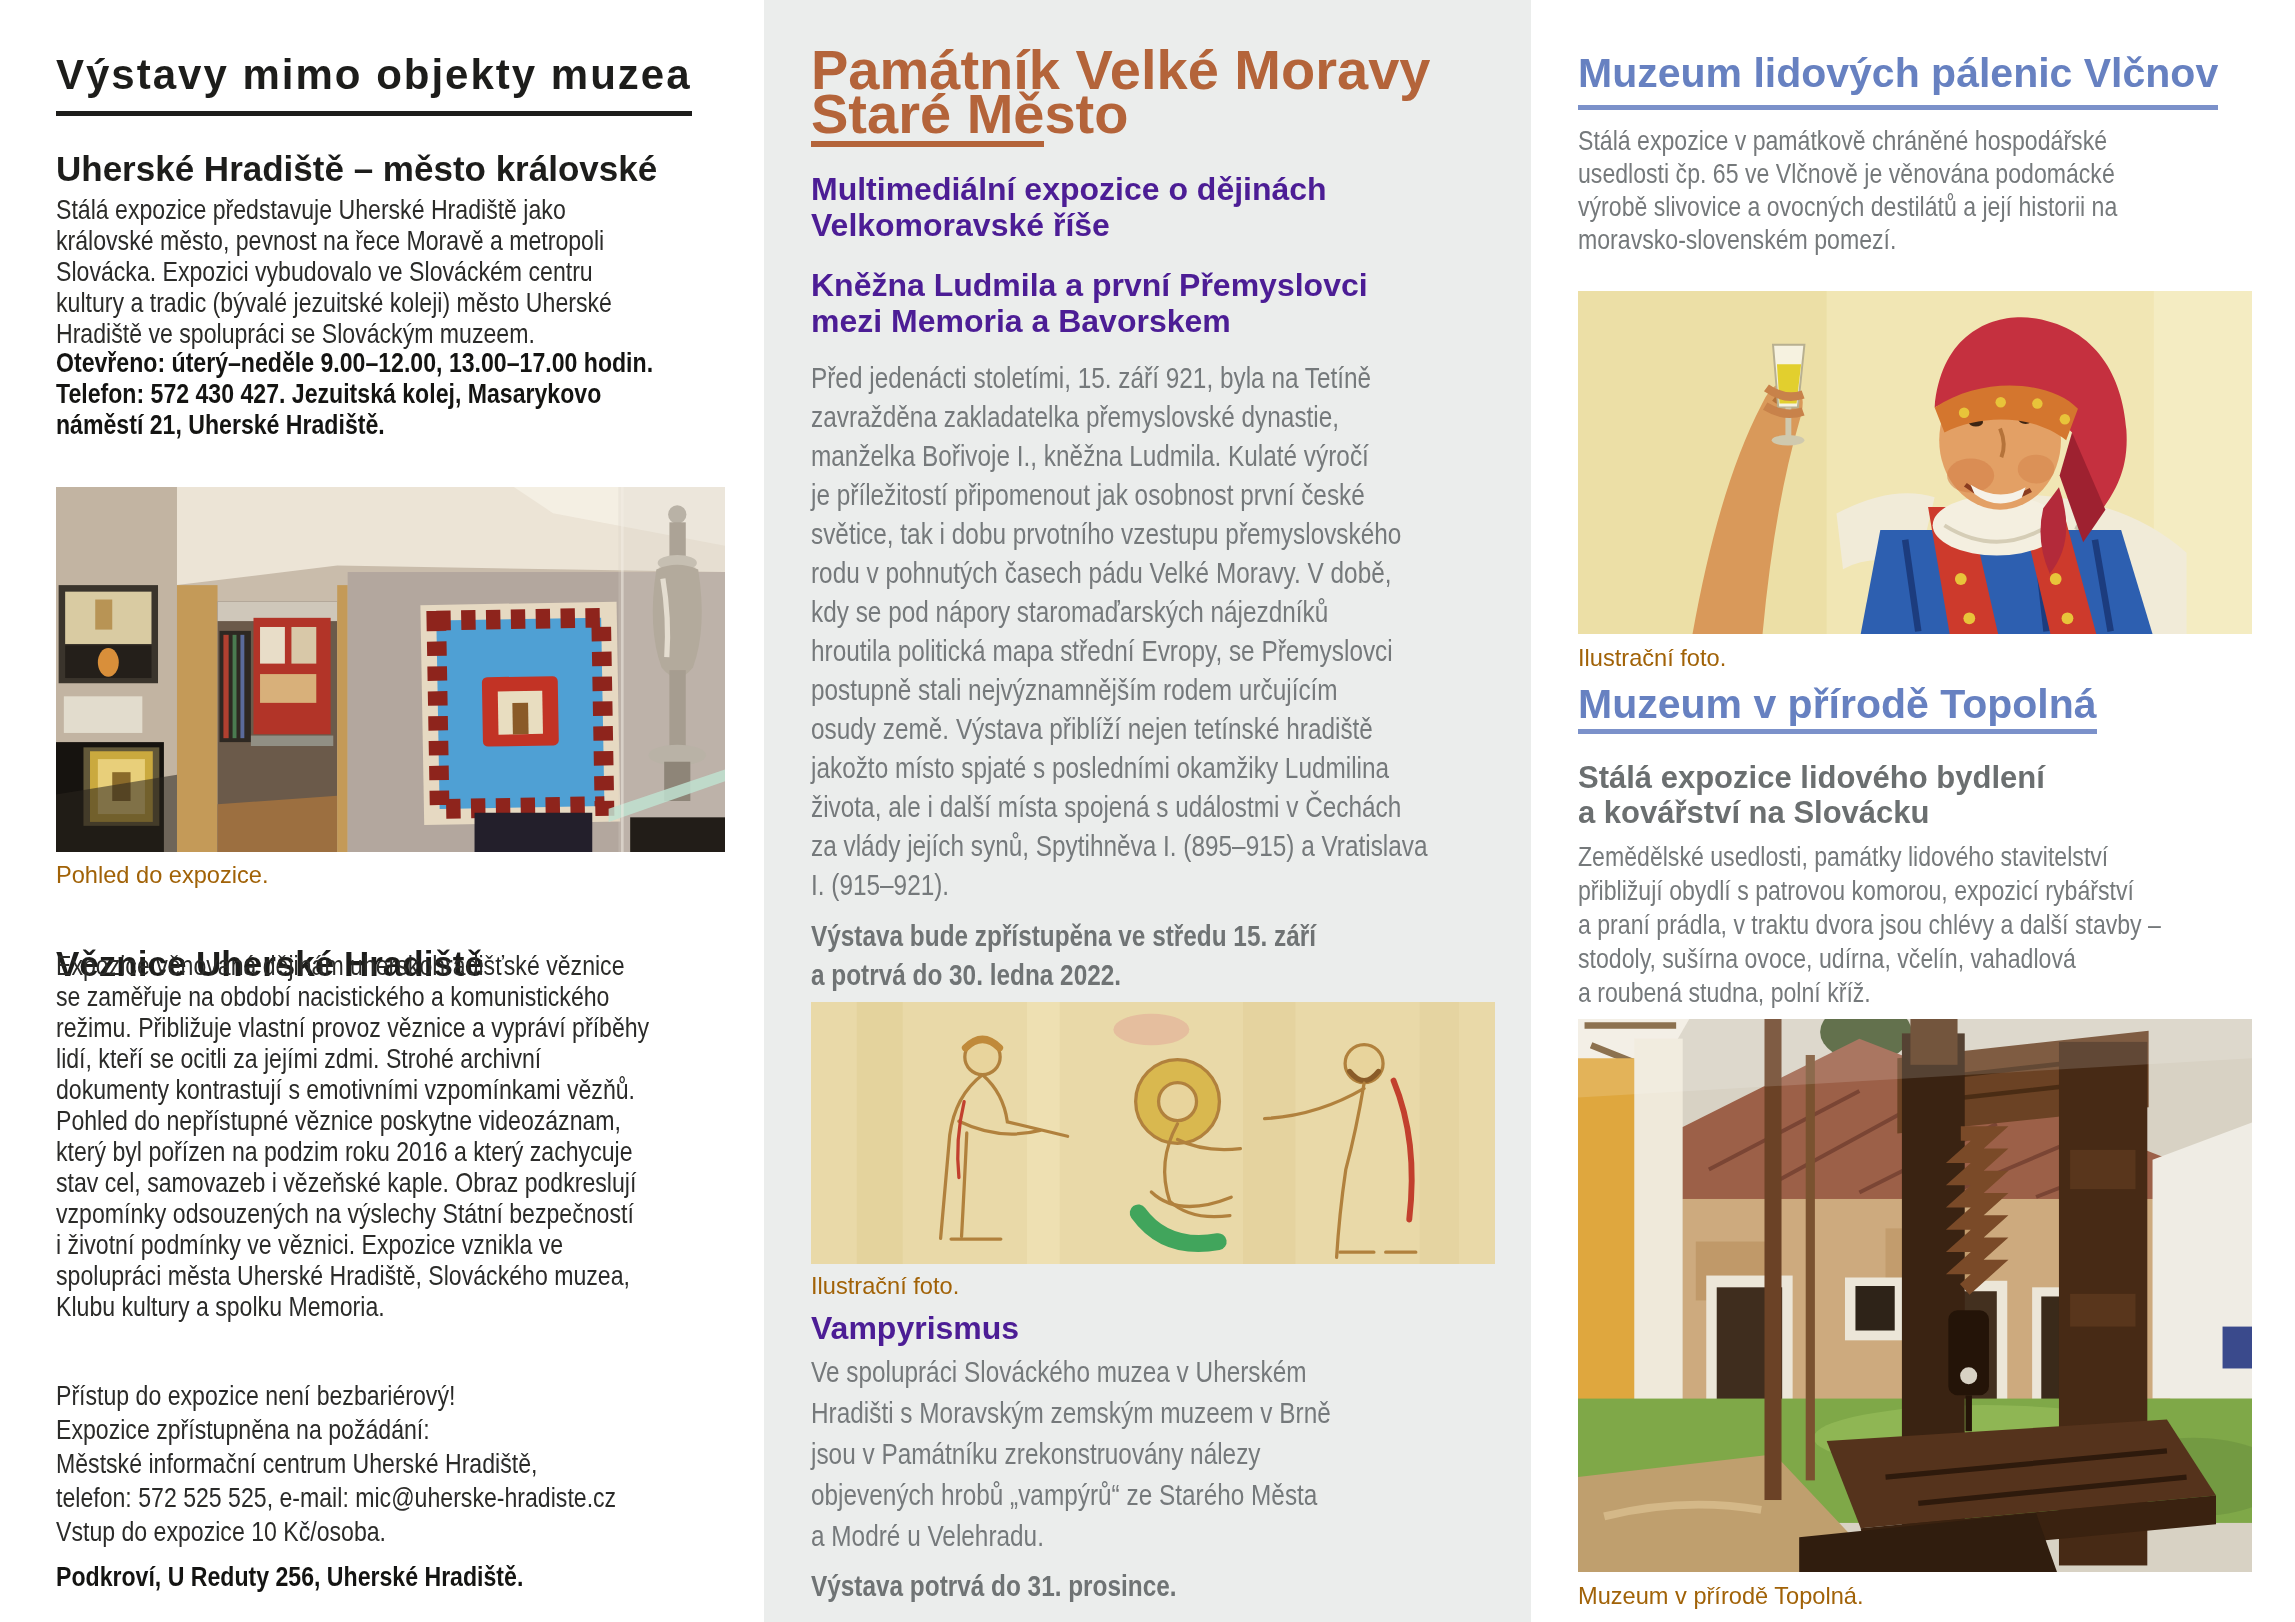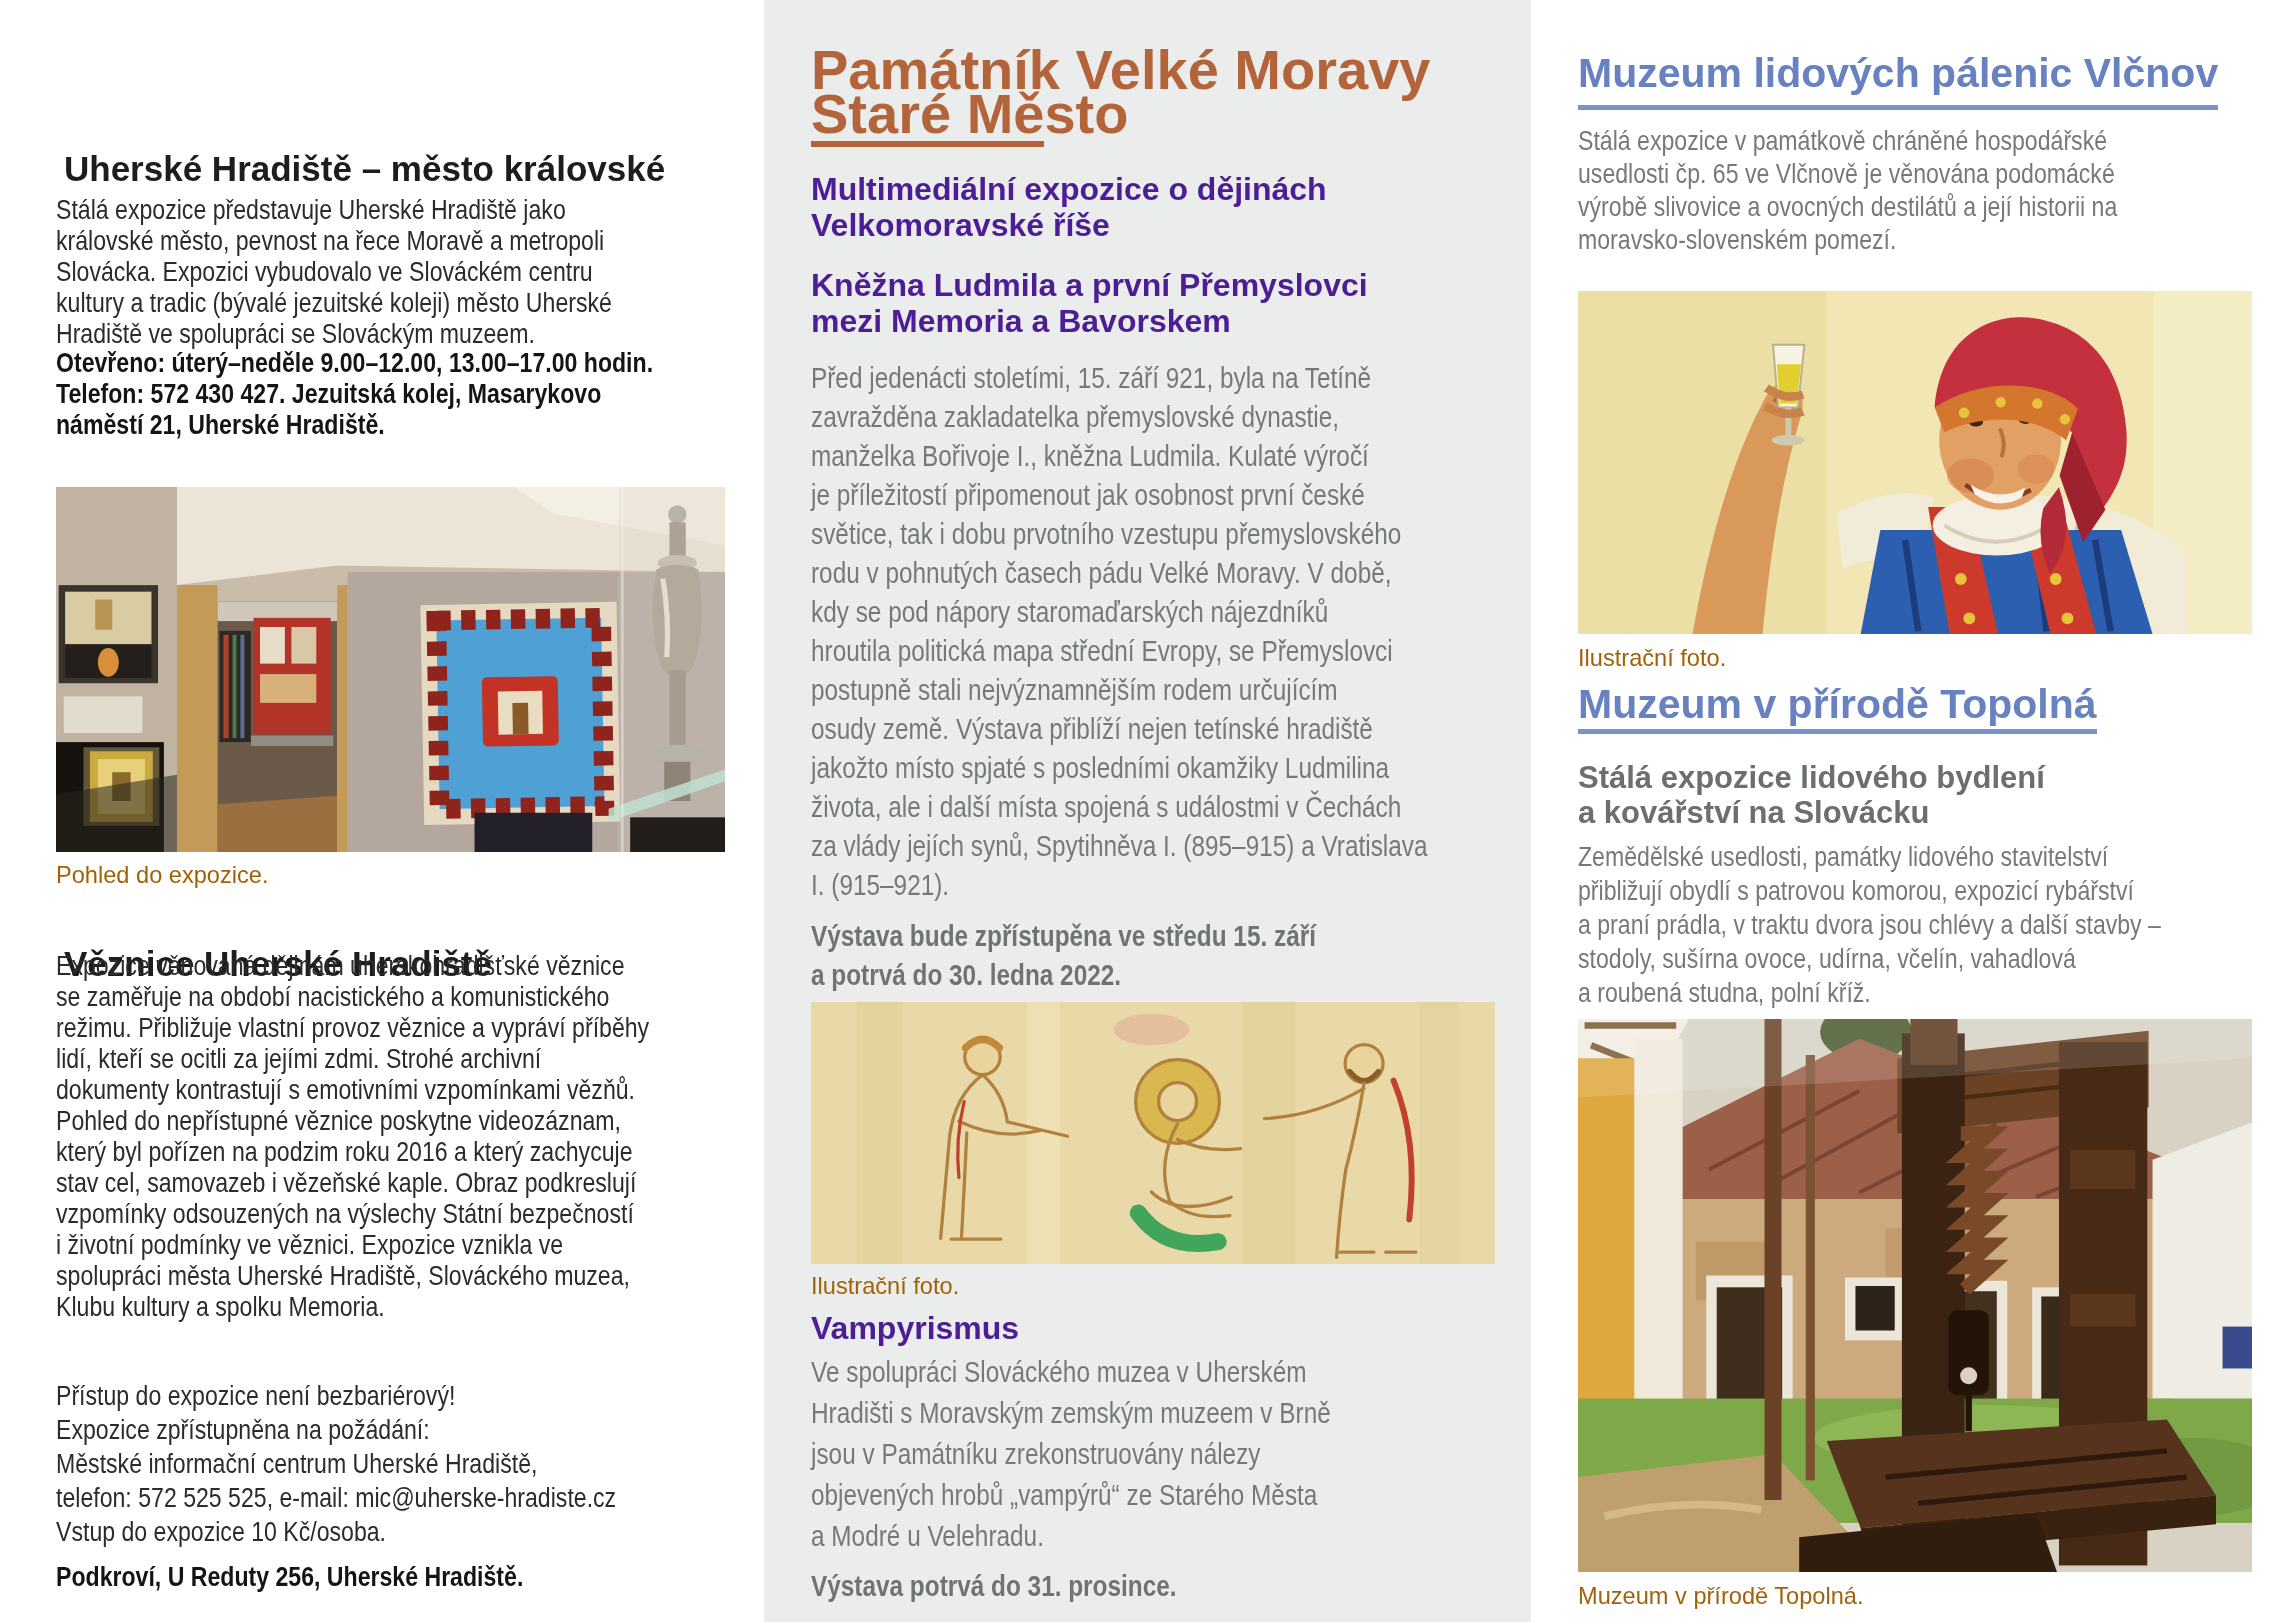--- a/index.html
+++ b/index.html
@@ -7,21 +7,21 @@
   .page{position:relative;width:2295px;height:1623px;background:#ffffff;
         font-family:"Liberation Sans","DejaVu Sans",sans-serif;overflow:hidden;}
   .panel-mid{position:absolute;left:764px;top:0;width:767px;height:1623px;background:#ebedec;}
   .abs{position:absolute;margin:0;}
   .pre{white-space:pre-line;}
   .cond{transform:scaleX(0.84);transform-origin:0 0;}
 
   
   .l-title{left:56px;top:51px;font-size:42px;font-weight:bold;color:#1d1d1b;letter-spacing:2px;
            border-bottom:5.2px solid #1d1d1b;padding-bottom:11.8px;display:inline-block;}
-  .l-h2{left:56px;font-size:35px;font-weight:bold;color:#1d1d1b;white-space:nowrap;margin-left:8px;}
+  .l-h2{left:56px;font-size:35px;font-weight:bold;color:#1d1d1b;white-space:nowrap;}
   .l-body{left:56px;width:811px;font-size:27.5px;line-height:31px;color:#2b2b29;}
   .l-body2{left:56px;width:811px;font-size:27.5px;line-height:34px;color:#2b2b29;}
   .l-bold{font-weight:bold;color:#141412;}
 
   
   .m-title{left:811px;top:48px;font-size:56px;font-weight:bold;color:#b4643a;line-height:44px;}
   .m-rule{left:811px;top:141px;width:233px;height:5.9px;background:#b4643a;}
   .m-h2{left:811px;font-size:32px;font-weight:bold;color:#4c1d95;line-height:36px;width:811px;}
   .m-body{left:811px;width:824px;font-size:29px;line-height:39px;color:#75797b;}
   .m-bold{font-weight:bold;color:#6f7374;}
@@ -35,20 +35,21 @@
   .caption{font-size:23.6px;color:#a16207;text-align:left;}
   .photo{position:absolute;display:block;}
   .photo svg{display:block;width:100%;height:100%;}
 </style>
 </head>
 <body>
 
 <div class="page">
   <div class="panel-mid"></div>
 
+  <h1 class="abs l-title">Výstavy mimo objekty muzea</h1>
 
   <h2 class="abs l-h2" style="top:149px;">Uherské Hradiště – město královské</h2>
   <p class="abs l-body pre cond" style="top:194px;">Stálá expozice představuje Uherské Hradiště jako
 královské město, pevnost na řece Moravě a metropoli
 Slovácka. Expozici vybudovalo ve Slováckém centru
 kultury a tradic (bývalé jezuitské koleji) město Uherské
 Hradiště ve spolupráci se Slováckým muzeem.</p>
   <p class="abs l-body l-bold pre cond" style="top:347px;">Otevřeno: úterý–neděle 9.00–12.00, 13.00–17.00 hodin.
 Telefon: 572 430 427. Jezuitská kolej, Masarykovo
 náměstí 21, Uherské Hradiště.</p>

